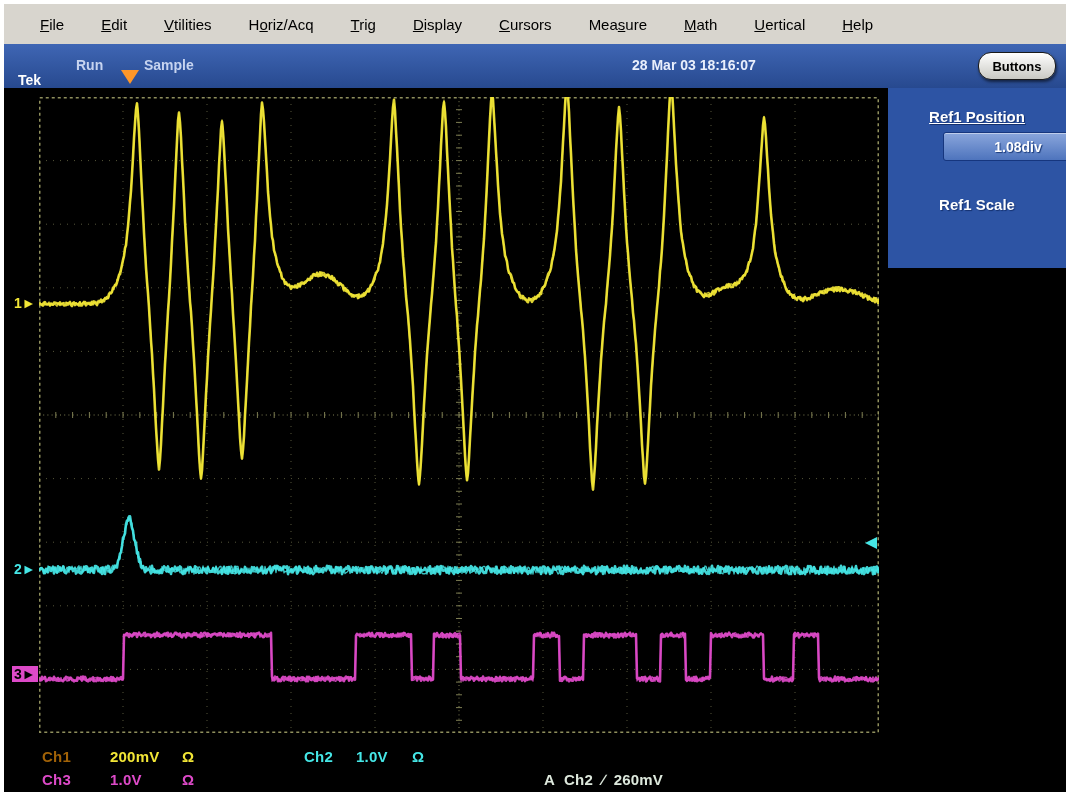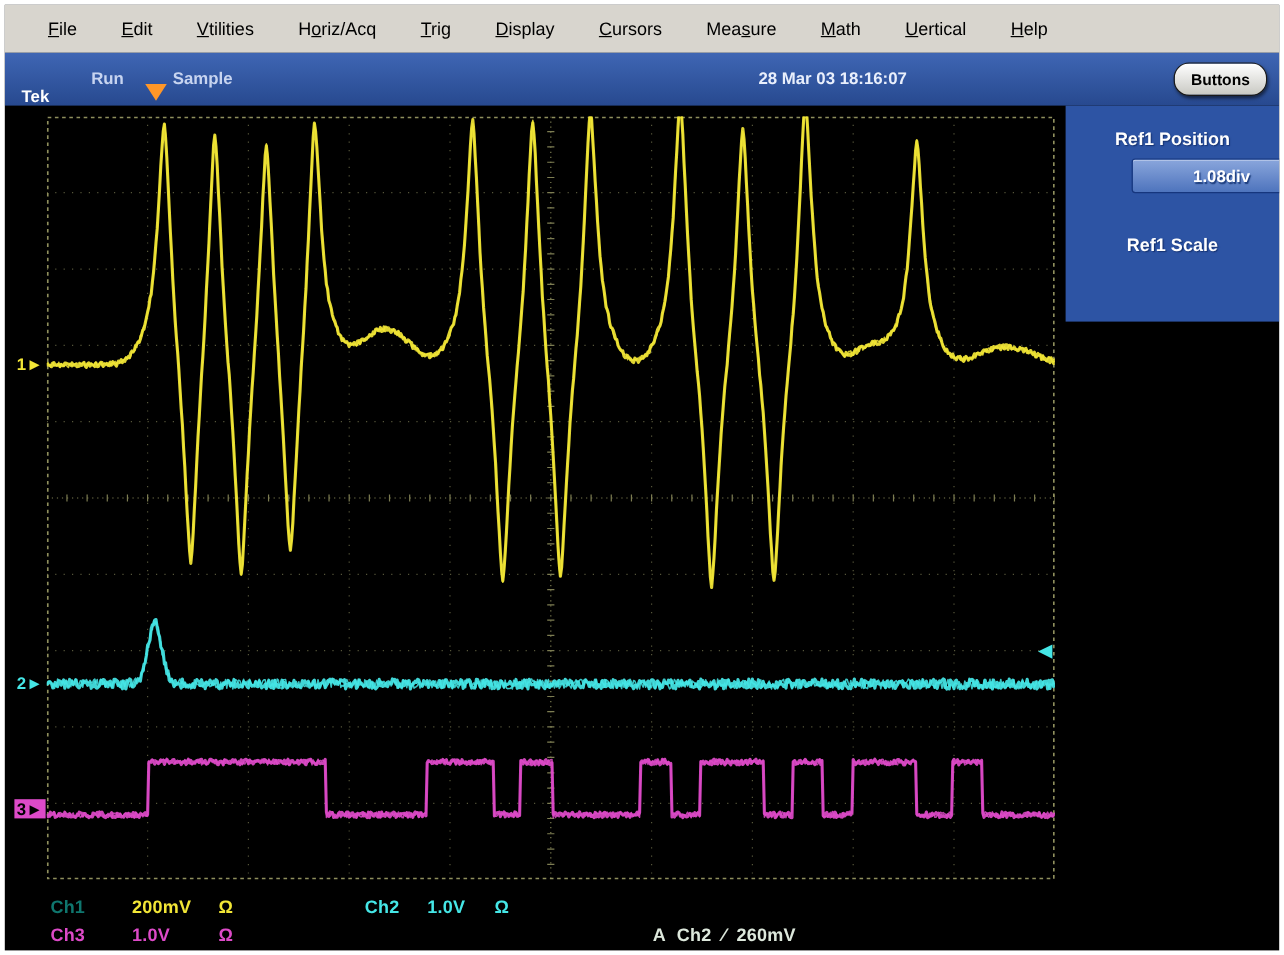--- a/index.html
+++ b/index.html
@@ -55,21 +55,21 @@
   }
   .trig-level{
     position:absolute;left:861px;top:533px;width:0;height:0;cursor:grab;
     border-top:6px solid transparent;border-bottom:6px solid transparent;
     border-right:12px solid #45e6e6;
   }
   
   .side-panel{position:absolute;left:884px;top:84px;width:178px;height:180px;background:#2d54a4;}
   .sp-label{position:absolute;left:0;width:100%;text-align:center;color:#fff;
     font-weight:bold;font-size:15px;text-shadow:1px 1px 1px #14306e;}
-  .sp-label-1{top:20px;}
+  .sp-label-1{top:20px;text-decoration:underline;}
   .sp-label-2{top:108px;}
   .sp-value{
     position:absolute;left:15px;width:148px;height:27px;border-radius:3px;
     background:linear-gradient(#8aa6dc,#4e74bd);border:1px solid #16367e;
     box-shadow:inset 0 1px 0 rgba(255,255,255,.45);
     color:#fff;font-weight:bold;font-size:14px;
     display:flex;align-items:center;justify-content:center;cursor:pointer;
     text-shadow:1px 1px 1px #1a3a7a;
     margin-left:40px;
   }
@@ -135,21 +135,21 @@
   <div class="trig-level"></div>
 
   <div class="side-panel">
     <div class="sp-label sp-label-1">Ref1 Position</div>
     <div class="sp-value sp-value-1">
         <span>1.08div</span>
       </div>
     <div class="sp-label sp-label-2">Ref1 Scale</div>
   </div>
 
-  <span class="ro r1 x-a" style="color: #0f766e;">Ch1</span>
+  <span class="ro r1 x-a" style="color: #a16207;">Ch1</span>
   <span class="ro r1 x-b" style="color: rgb(242, 230, 54);">200mV</span>
   <span class="ro r1 x-c" style="color: rgb(242, 230, 54);">Ω</span>
   <span class="ro r1 x-d" style="color: rgb(69, 230, 230);">Ch2</span>
   <span class="ro r1 x-e" style="color: rgb(69, 230, 230);">1.0V</span>
   <span class="ro r1 x-f" style="color: rgb(69, 230, 230);">Ω</span>
 
   <span class="ro r2 x-a" style="color: rgb(221, 74, 200);">Ch3</span>
   <span class="ro r2 x-b" style="color: rgb(221, 74, 200);">1.0V</span>
   <span class="ro r2 x-c" style="color: rgb(221, 74, 200);">Ω</span>
   <span class="ro r2 x-g ro-white trig-ro"><span>A</span><span>Ch2</span><span>∕</span><span>260mV</span></span>

